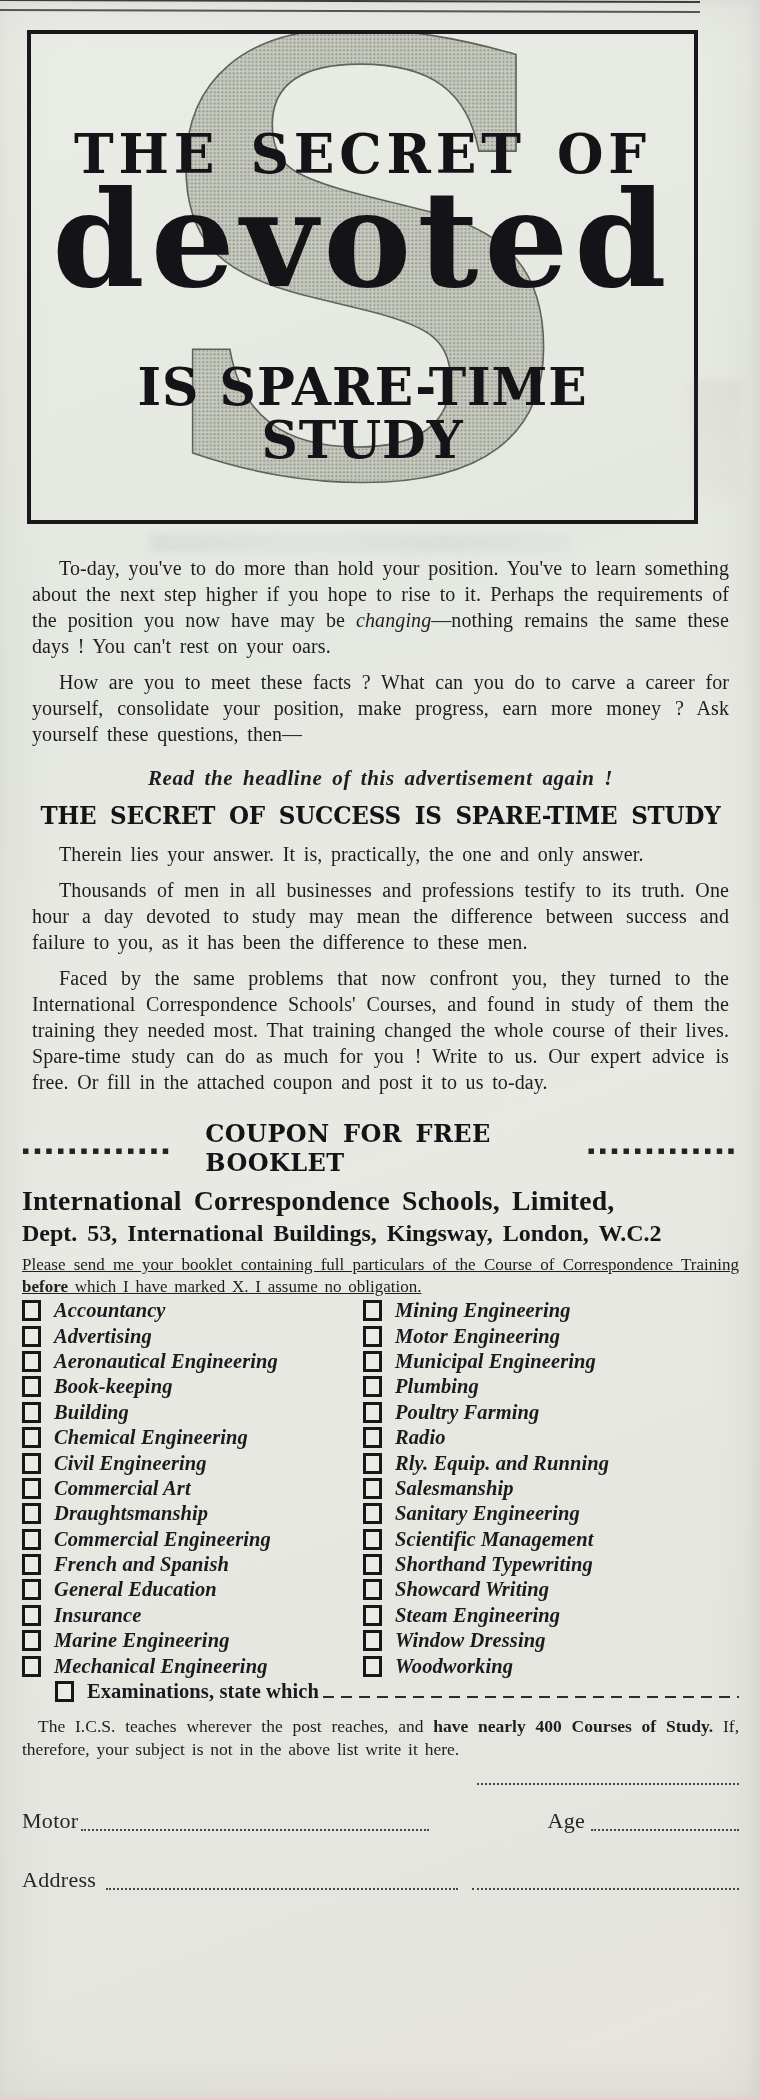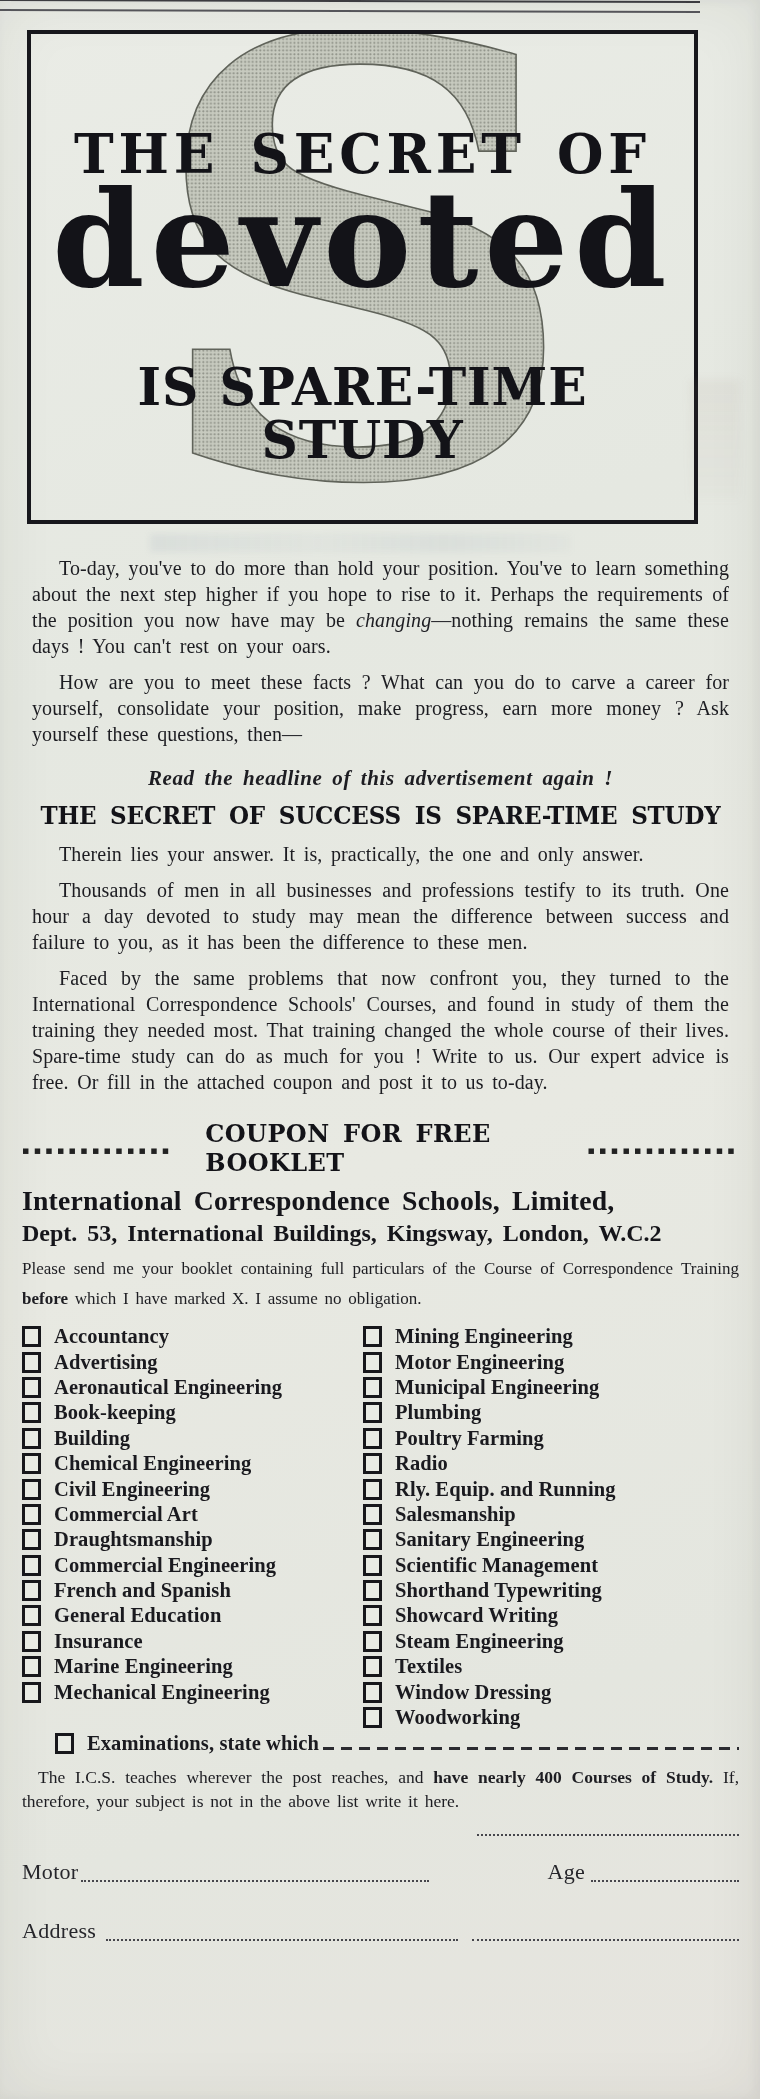--- a/index.html
+++ b/index.html
@@ -44,23 +44,23 @@
   .headline-repeat{margin:11px 0 0 0;text-align:center;font-weight:bold;font-size:23.5px;
     font-family:"DejaVu Serif", serif;letter-spacing:-0.2px;word-spacing:6px;transform:scaleX(.98);color:#131318;}
   #p3{margin-top:11px;}
 
   .coupon-header{margin-top:24px;display:flex;align-items:center;justify-content:center;gap:24px;}
   .dots{font-family:"DejaVu Sans", sans-serif;font-size:11px;letter-spacing:4.2px;color:#222;padding-top:4px;white-space:nowrap;}
   .coupon-title{font-family:"DejaVu Serif", serif;font-weight:bold;font-size:25px;letter-spacing:.4px;word-spacing:5px;color:#131318;transform:scaleX(.96);}
 
   .company{margin-top:8px;font-weight:bold;font-size:28px;letter-spacing:.2px;word-spacing:5px;color:#15151a;transform:scaleX(.99);transform-origin:left;}
   .dept{margin-top:3px;font-weight:bold;font-size:24px;word-spacing:4px;color:#15151a;}
-  .instr{margin:7px 0 0 0;font-size:17px;line-height:30px;text-align:justify;word-spacing:2.5px;}
-
-  .courses{margin-top:10px;display:flex;}
+  .instr{margin:7px 0 0 0;font-size:17px;line-height:22px;text-align:justify;word-spacing:2.5px;text-decoration:underline;}
+
+  .courses{display:flex;font-style:italic;}
   .course-col{flex:0 0 341px;display:flex;flex-direction:column;}
   .course-col.right{flex:1;}
   .course-row{display:flex;align-items:center;height:25.4px;}
   .checkbox{flex:0 0 auto;width:13px;height:15px;border:3.5px solid #17171b;background:#e9ebe4;margin-right:13px;}
   .course-label{font-weight:bold;font-size:20.5px;letter-spacing:.1px;color:#1a1a1f;white-space:nowrap;}
   .exam-row{display:flex;align-items:center;height:26px;padding-left:33px;}
   .dash-leader{flex:1;height:2.5px;margin:10px 0 0 4px;
     background:repeating-linear-gradient(90deg,#2b2b30 0 11px,transparent 11px 18px);}
   .note{margin:10px 0 0 0;font-size:17.5px;line-height:23.5px;text-align:justify;text-indent:16px;word-spacing:2.5px;}
 
@@ -265,24 +265,20 @@
   <div class="course-row">
     <span class="checkbox"></span>
     <span class="course-label">Showcard Writing</span>
   </div>
 
   <div class="course-row">
     <span class="checkbox"></span>
     <span class="course-label">Steam Engineering</span>
   </div>
 
-  <div class="course-row">
-    <span class="checkbox"></span>
-    <span class="course-label">Textiles</span>
-  </div>
 
   <div class="course-row">
     <span class="checkbox"></span>
     <span class="course-label">Window Dressing</span>
   </div>
 
   <div class="course-row">
     <span class="checkbox"></span>
     <span class="course-label">Woodworking</span>
   </div>

